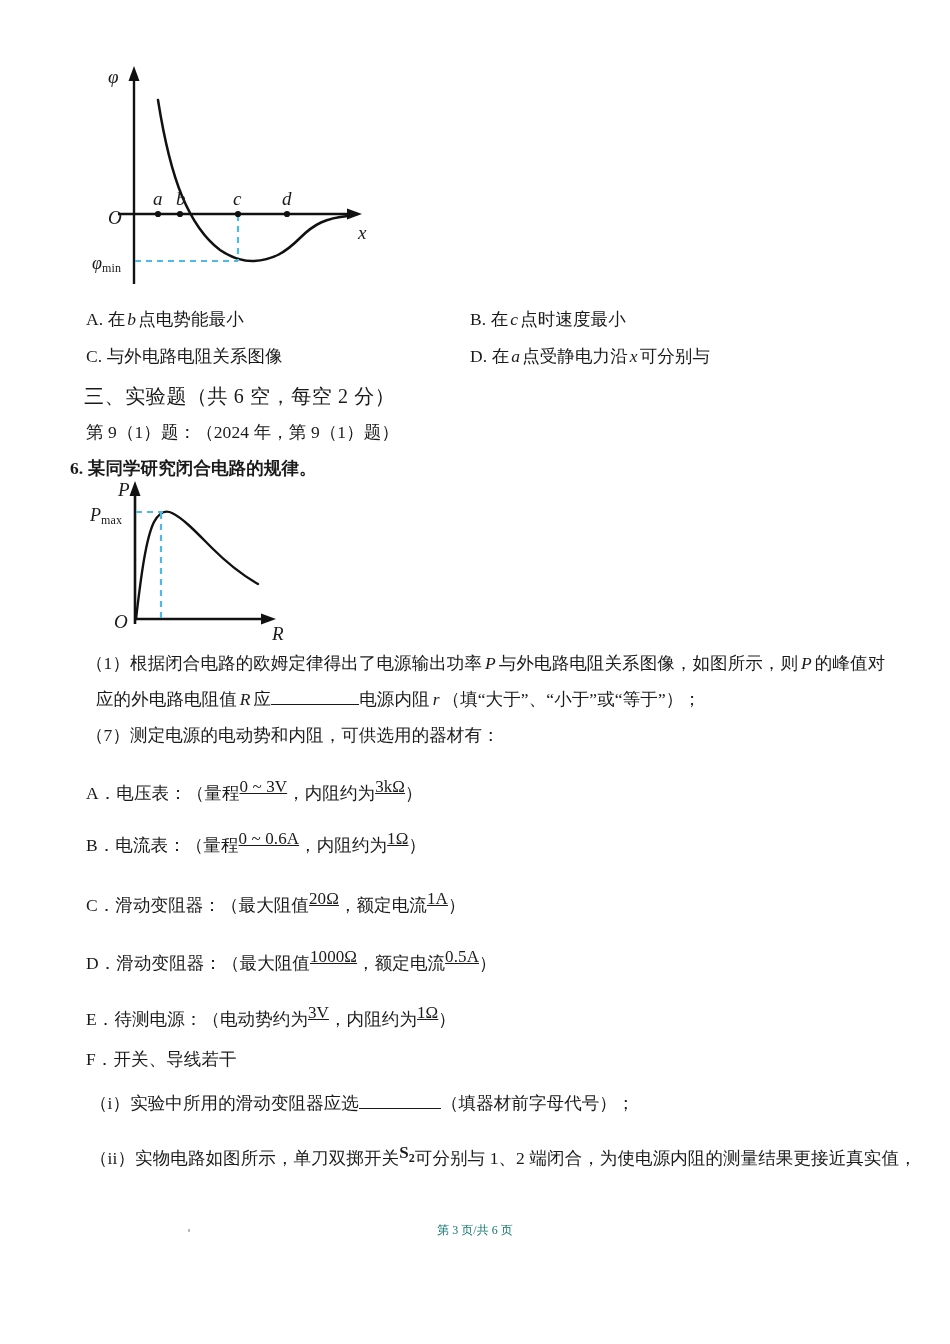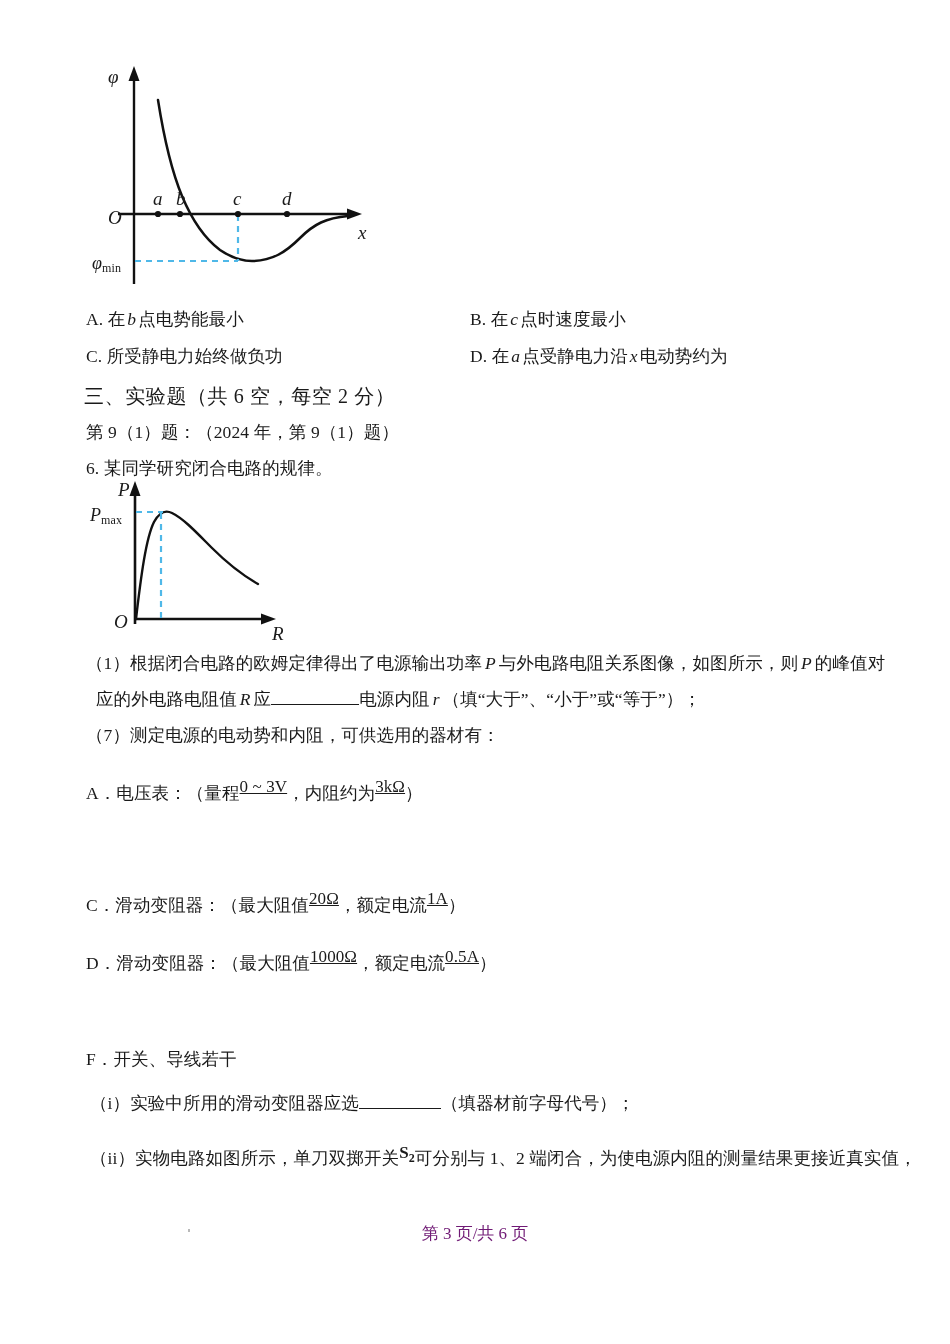--- a/index.html
+++ b/index.html
@@ -61,22 +61,22 @@
   }
 
   
   .figure {
     position: absolute;
   }
   .footer {
     position: absolute;
     width: 950px;
     text-align: center;
-    font-size: 17px;
-    color: #701a75;
+    font-size: 12px;
+    color: #0f766e;
   }
   .speck {
     position: absolute;
     width: 2px;
     height: 3px;
     background: #b9b9b9;
   }
 </style>
 </head>
 <body>
@@ -122,28 +122,28 @@
       <span class="serif-it">φ</span><span style="font-size:12px; vertical-align:-3px;">min</span>
     </div>
   </div>
 
   <div class="txt" style="left:86px; top:306px;">
     <span>A. 在</span><span class="serif-it" style="padding:0 2px;">b</span><span>点电势能最小</span>
   </div>
   <div class="txt" style="left:470px; top:306px;">
     <span>B. 在</span><span class="serif-it" style="padding:0 2px;">c</span><span>点时速度最小</span>
   </div>
-  <div class="txt" style="left:86px; top:343px;">C. 所受静电力始终做负功</div>
+  <div class="txt" style="left:86px; top:343px;">C. 与外电路电阻关系图像</div>
   <div class="txt" style="left:470px; top:343px;">
-    <span>D. 在</span><span class="serif-it" style="padding:0 2px;">a</span><span>点受静电力沿</span><span class="serif-it" style="padding:0 2px;">x</span><span>电动势约为</span>
+    <span>D. 在</span><span class="serif-it" style="padding:0 2px;">a</span><span>点受静电力沿</span><span class="serif-it" style="padding:0 2px;">x</span><span>可分别与</span>
   </div>
 
   <div class="txt bold-head" style="left:84px; top:381px;">三、实验题（共 6 空，每空 2 分）</div>
   <div class="txt" style="left:86px; top:419px;">第 9（1）题：（2024 年，第 9（1）题）</div>
-  <div class="txt" style="left:86px; top:455px;">6. 某同学研究闭合电路的规律。</div>
+  <div class="txt" style="left:70px; top:455px;font-weight:bold;">6. 某同学研究闭合电路的规律。</div>
 
   <div class="figure" style="left:92px; top:478px; width:220px; height:160px;">
     <svg width="220" height="160" viewBox="0 0 220 160" xmlns="http://www.w3.org/2000/svg">
 
       <g>
         <line x1="43" y1="146" x2="43" y2="14" stroke="#111" stroke-width="2.6"></line>
         <polygon points="43,3 37.5,18 48.5,18" fill="#111"></polygon>
       </g>
 
       <g>
@@ -174,29 +174,35 @@
   <div class="txt" style="left:96px; top:686px;">
     <span>应的外电路电阻值</span><span class="serif-it" style="padding:0 3px;">R</span><span>应</span><span class="blank-line" style="width:88px;"></span><span>电源内阻</span><span class="serif-it" style="padding:0 3px;">r</span><span>（填“大于”、“小于”或“等于”）；</span>
   </div>
 
   <div class="txt" style="left:86px; top:722px;">（7）测定电源的电动势和内阻，可供选用的器材有：</div>
 
   <div class="txt" style="left:86px; top:774px;">
     <span>A．电压表：（量程</span><span class="sup">0 ~ 3V</span><span>，内阻约为</span><span class="sup">3kΩ</span><span>）</span>
   </div>
 
+  <div class="txt" style="left:86px; top:826px;">
+    <span>B．电流表：（量程</span><span class="sup">0 ~ 0.6A</span><span>，内阻约为</span><span class="sup">1Ω</span><span>）</span>
+  </div>
 
   <div class="txt" style="left:86px; top:886px;">
     <span>C．滑动变阻器：（最大阻值</span><span class="sup">20Ω</span><span>，额定电流</span><span class="sup">1A</span><span>）</span>
   </div>
 
   <div class="txt" style="left:86px; top:944px;">
     <span>D．滑动变阻器：（最大阻值</span><span class="sup">1000Ω</span><span>，额定电流</span><span class="sup">0.5A</span><span>）</span>
   </div>
 
+  <div class="txt" style="left:86px; top:1000px;">
+    <span>E．待测电源：（电动势约为</span><span class="sup">3V</span><span>，内阻约为</span><span class="sup">1Ω</span><span>）</span>
+  </div>
 
   <div class="txt" style="left:86px; top:1046px;">F．开关、导线若干</div>
 
   <div class="txt" style="left:90px; top:1090px;">
     <span>（i）实验中所用的滑动变阻器应选</span><span class="blank-line" style="width:82px;"></span><span>（填器材前字母代号）；</span>
   </div>
 
   <div class="txt" style="left:90px; top:1140px;">
     <span>（ii）实物电路如图所示，单刀双掷开关</span><span class="sup-s">S</span><span class="sup-s sub-2" style="vertical-align:2px; font-weight:bold;">2</span><span>可分别与 1、2 端闭合，为使电源内阻的测量结果更接近真实值，</span>
   </div>

